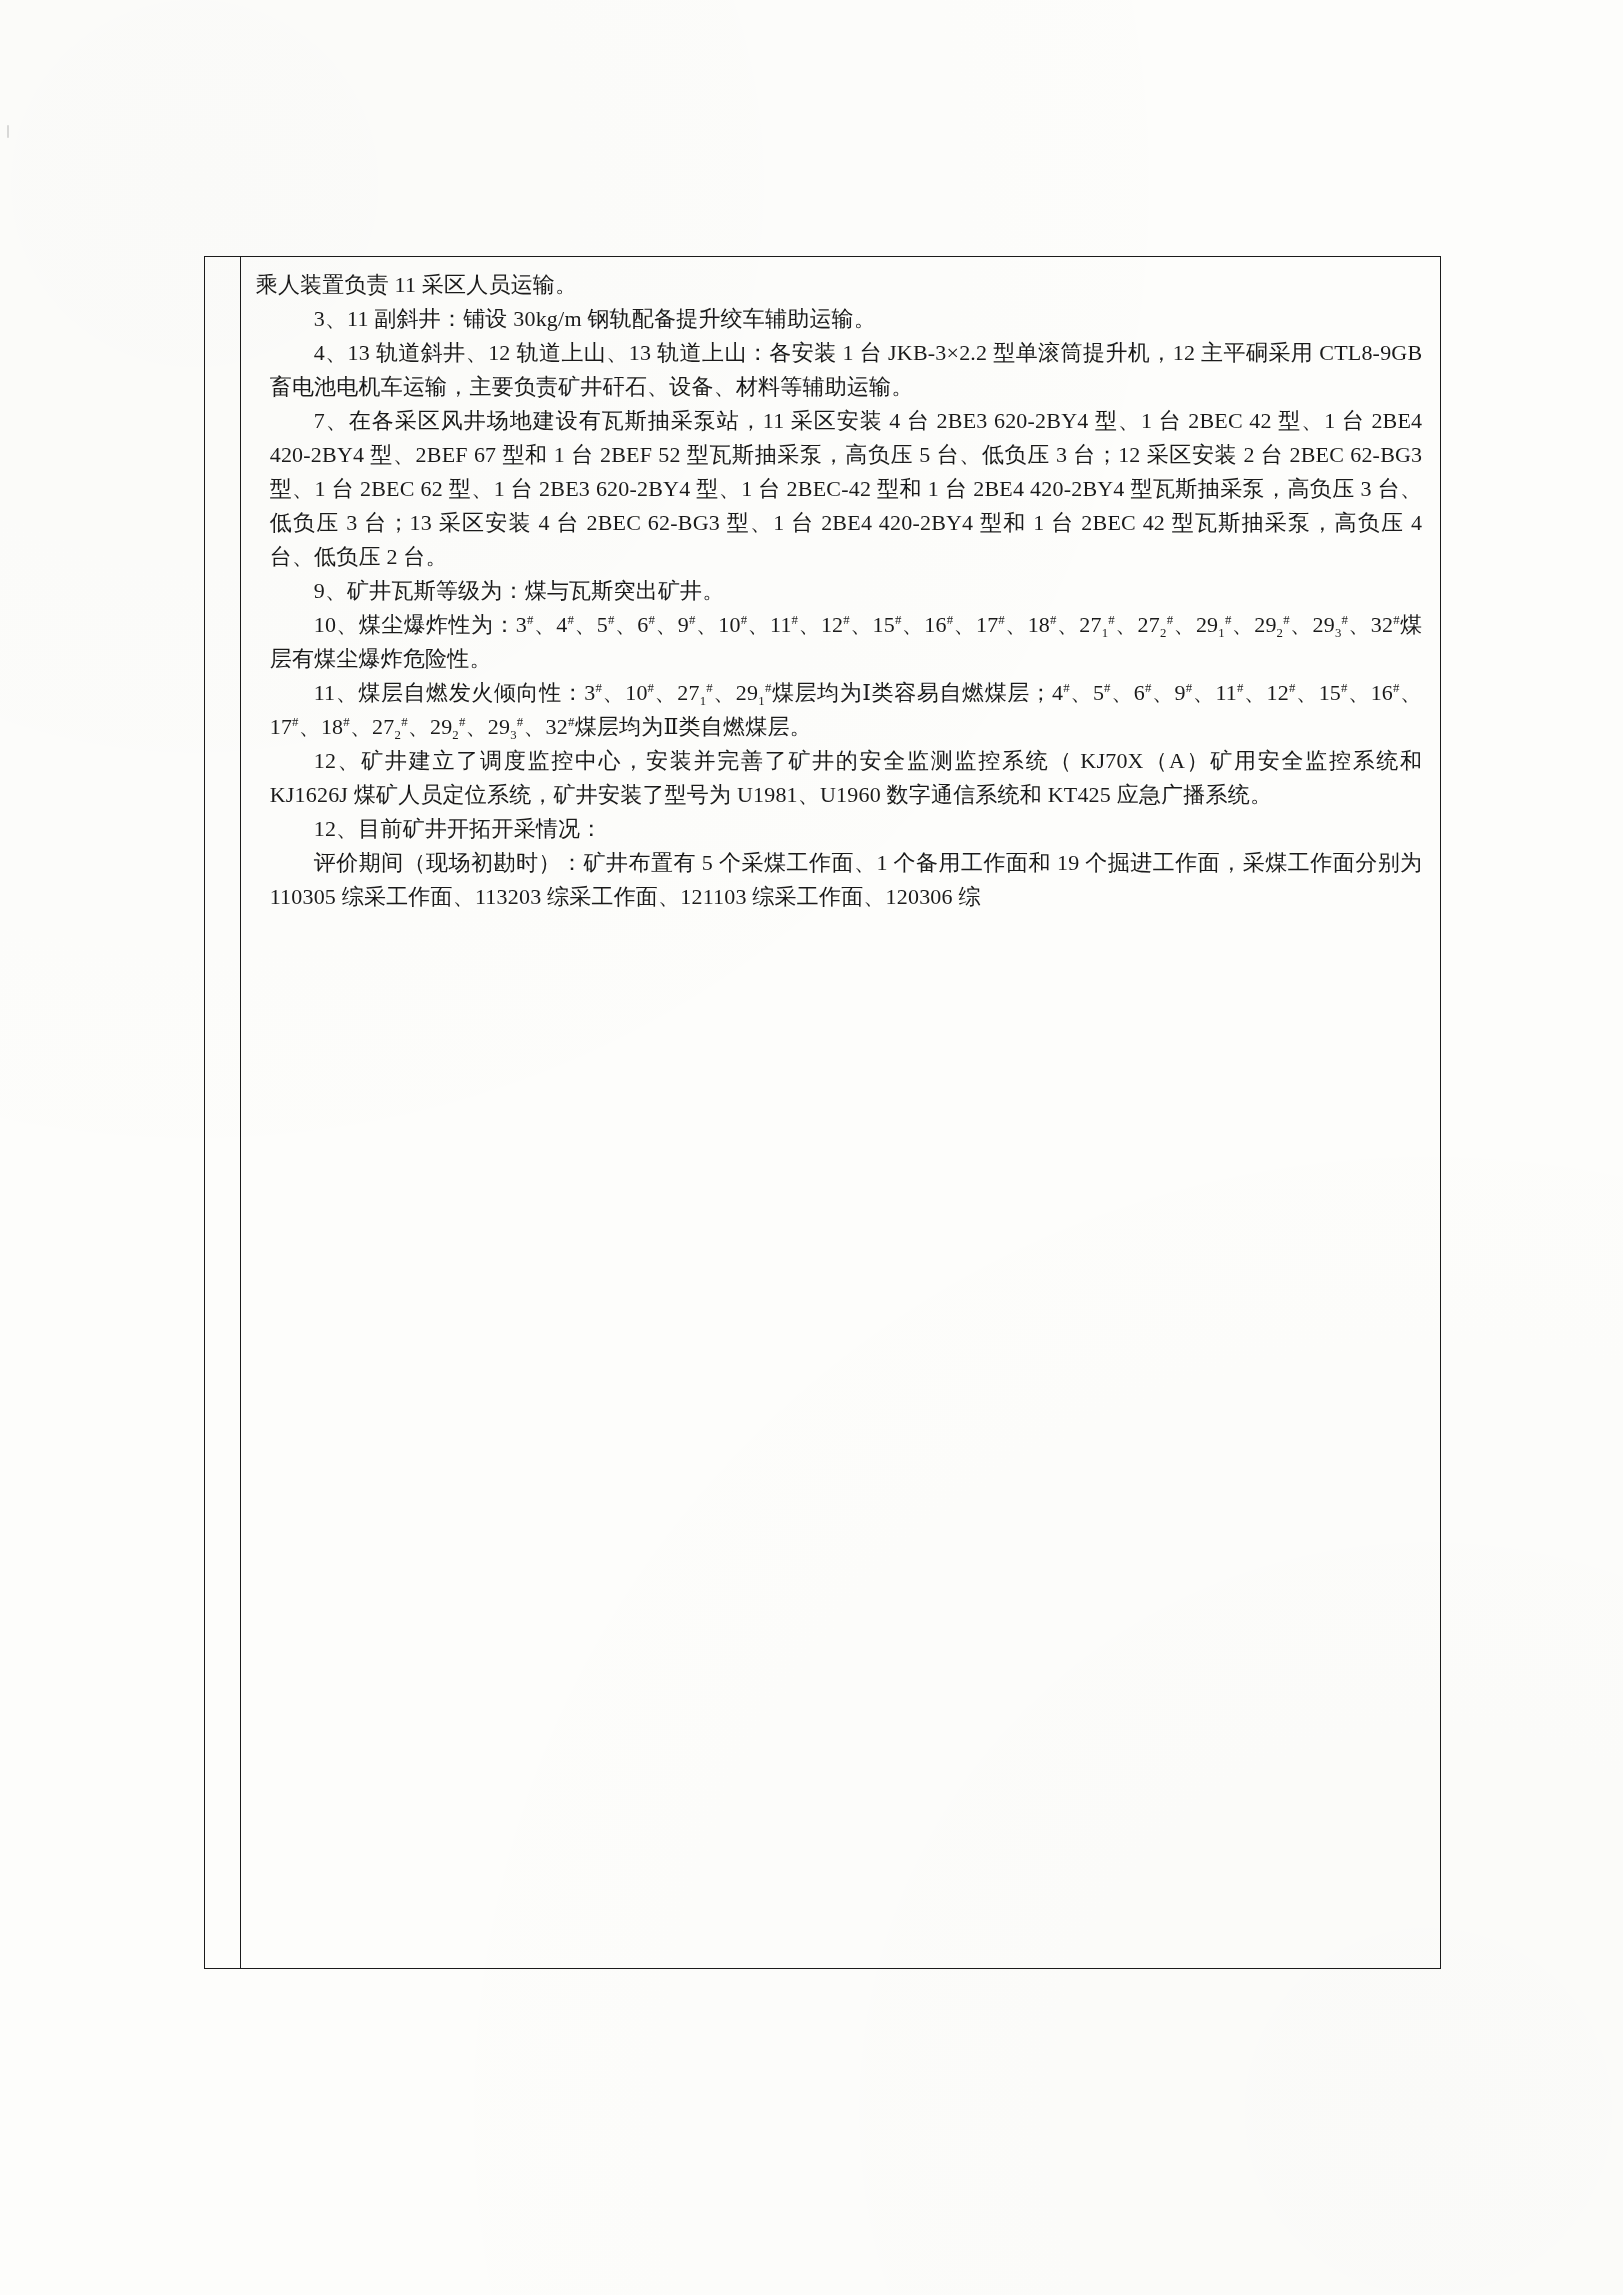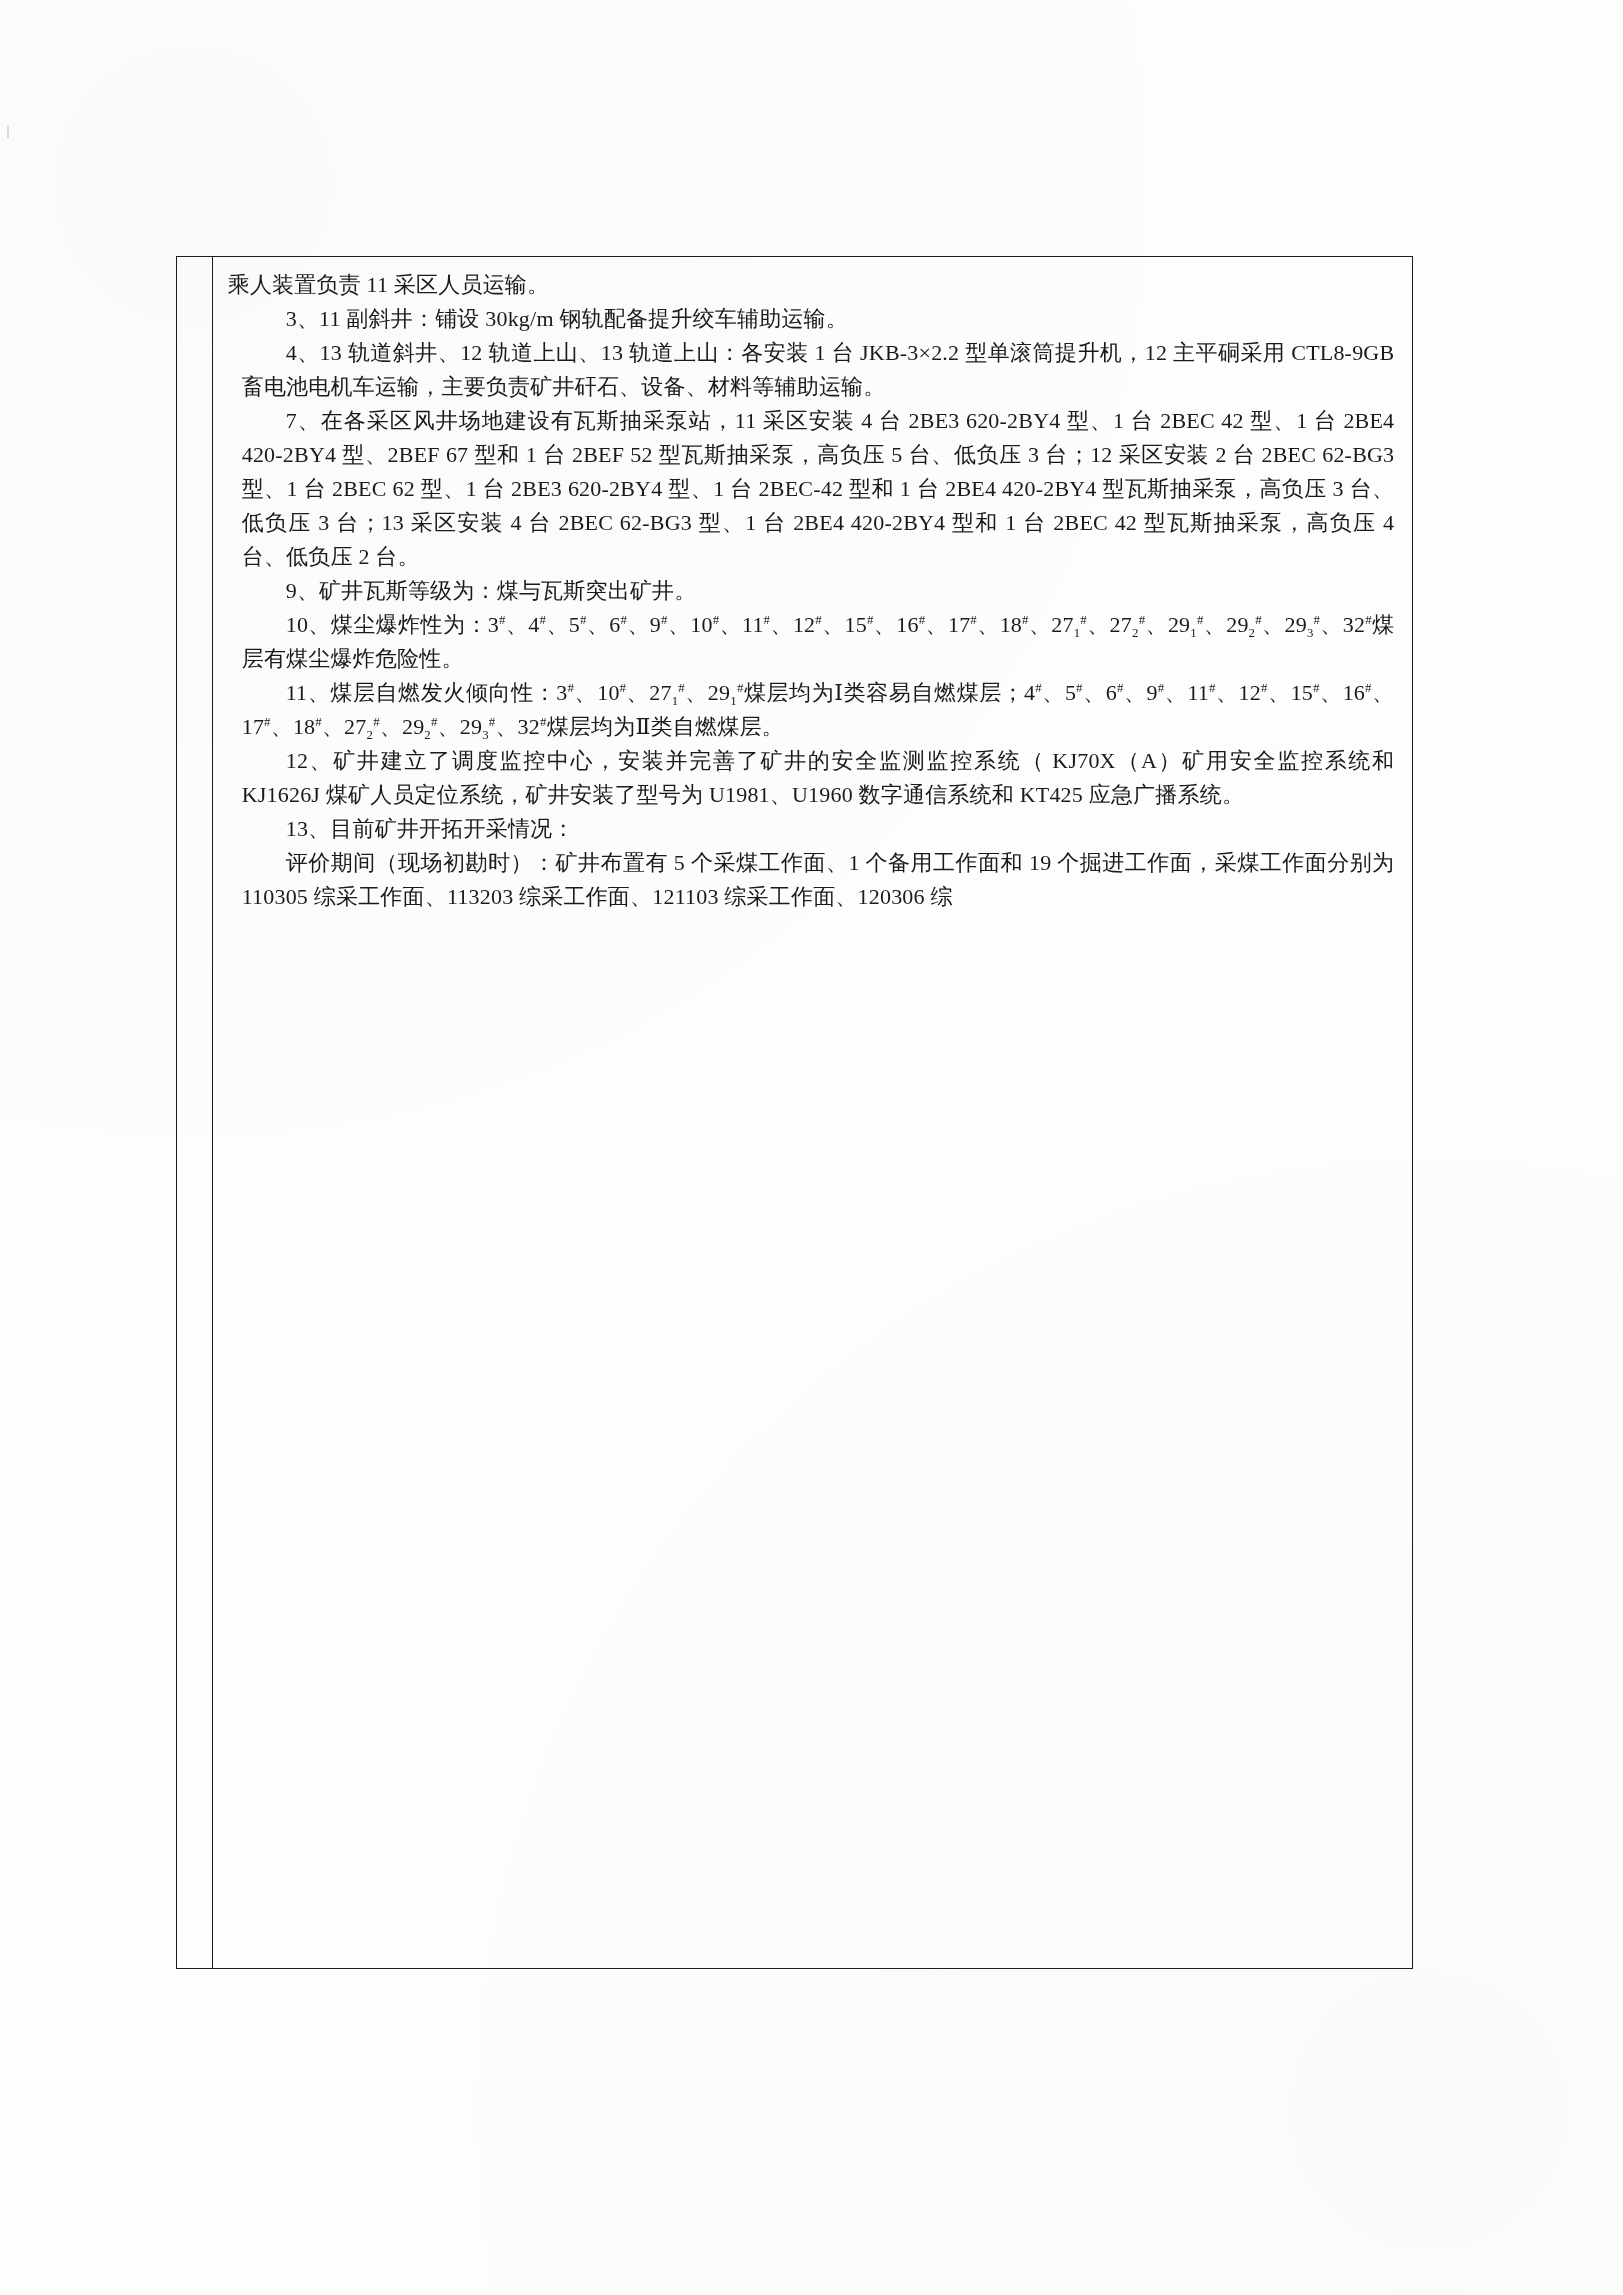--- a/index.html
+++ b/index.html
@@ -34,21 +34,21 @@
     width: 2.5px;
     height: 12.8px;
     background: #c9c9c9;
     border-radius: 1.5px;
     opacity: .7;
   }
 
   
   .doc-table {
     position: absolute;
-    left: 176px;
+    left: 204px;
     top: 256px;
     width: 1237px;
     height: 1713px;
     border: 1.5px solid #1b1b1b;
     box-sizing: border-box;
     display: flex;
     background: transparent;
   }
   .col-label {
     width: 36px;
@@ -102,18 +102,18 @@
     </div>
     <div class="col-body">
       <p class="para noindent">乘人装置负责 11 采区人员运输。</p>
       <p class="para indent">3、11 副斜井：铺设 30kg/m 钢轨配备提升绞车辅助运输。</p>
       <p class="para indent">4、13 轨道斜井、12 轨道上山、13 轨道上山：各安装 1 台 JKB-3×2.2 型单滚筒提升机，12 主平硐采用 CTL8-9GB 畜电池电机车运输，主要负责矿井矸石、设备、材料等辅助运输。</p>
       <p class="para indent">7、在各采区风井场地建设有瓦斯抽采泵站，11 采区安装 4 台 2BE3 620-2BY4 型、1 台 2BEC 42 型、1 台 2BE4 420-2BY4 型、2BEF 67 型和 1 台 2BEF 52 型瓦斯抽采泵，高负压 5 台、低负压 3 台；12 采区安装 2 台 2BEC 62-BG3 型、1 台 2BEC 62 型、1 台 2BE3 620-2BY4 型、1 台 2BEC-42 型和 1 台 2BE4 420-2BY4 型瓦斯抽采泵，高负压 3 台、低负压 3 台；13 采区安装 4 台 2BEC 62-BG3 型、1 台 2BE4 420-2BY4 型和 1 台 2BEC 42 型瓦斯抽采泵，高负压 4 台、低负压 2 台。</p>
       <p class="para indent">9、矿井瓦斯等级为：煤与瓦斯突出矿井。</p>
       <p class="para indent">10、煤尘爆炸性为：3<sup>#</sup>、4<sup>#</sup>、5<sup>#</sup>、6<sup>#</sup>、9<sup>#</sup>、10<sup>#</sup>、11<sup>#</sup>、12<sup>#</sup>、15<sup>#</sup>、16<sup>#</sup>、17<sup>#</sup>、18<sup>#</sup>、27<sub>1</sub><sup>#</sup>、27<sub>2</sub><sup>#</sup>、29<sub>1</sub><sup>#</sup>、29<sub>2</sub><sup>#</sup>、29<sub>3</sub><sup>#</sup>、32<sup>#</sup>煤层有煤尘爆炸危险性。</p>
       <p class="para indent">11、煤层自燃发火倾向性：3<sup>#</sup>、10<sup>#</sup>、27<sub>1</sub><sup>#</sup>、29<sub>1</sub><sup>#</sup>煤层均为Ⅰ类容易自燃煤层；4<sup>#</sup>、5<sup>#</sup>、6<sup>#</sup>、9<sup>#</sup>、11<sup>#</sup>、12<sup>#</sup>、15<sup>#</sup>、16<sup>#</sup>、17<sup>#</sup>、18<sup>#</sup>、27<sub>2</sub><sup>#</sup>、29<sub>2</sub><sup>#</sup>、29<sub>3</sub><sup>#</sup>、32<sup>#</sup>煤层均为Ⅱ类自燃煤层。</p>
       <p class="para indent">12、矿井建立了调度监控中心，安装并完善了矿井的安全监测监控系统（ KJ70X（A）矿用安全监控系统和 KJ1626J 煤矿人员定位系统，矿井安装了型号为 U1981、U1960 数字通信系统和 KT425 应急广播系统。</p>
-      <p class="para indent">13、目前矿井开拓开采情况：</p>
+      <p class="para indent">12、目前矿井开拓开采情况：</p>
       <p class="para indent">评价期间（现场初勘时）：矿井布置有 5 个采煤工作面、1 个备用工作面和 19 个掘进工作面，采煤工作面分别为 110305 综采工作面、113203 综采工作面、121103 综采工作面、120306 综</p>
     </div>
   </div>
 </div>
 
 
 </body></html>

